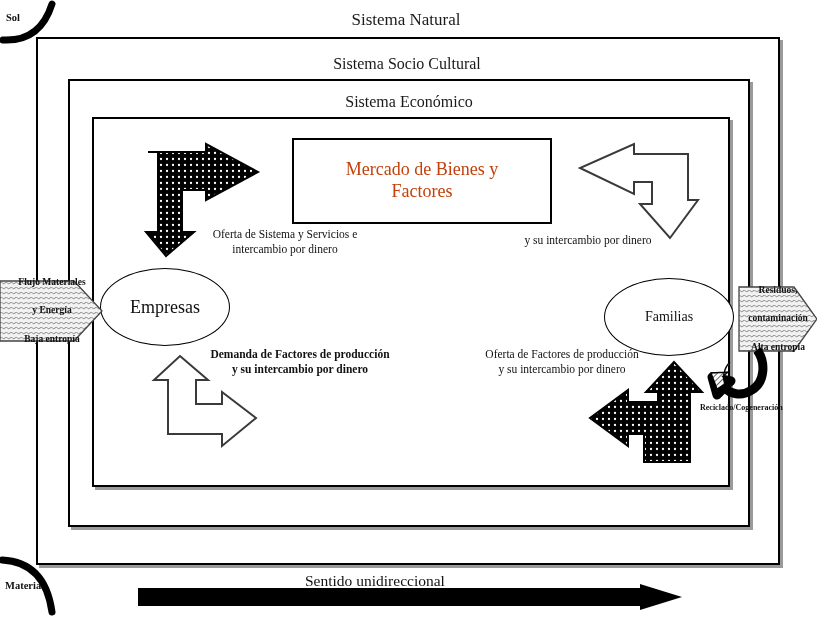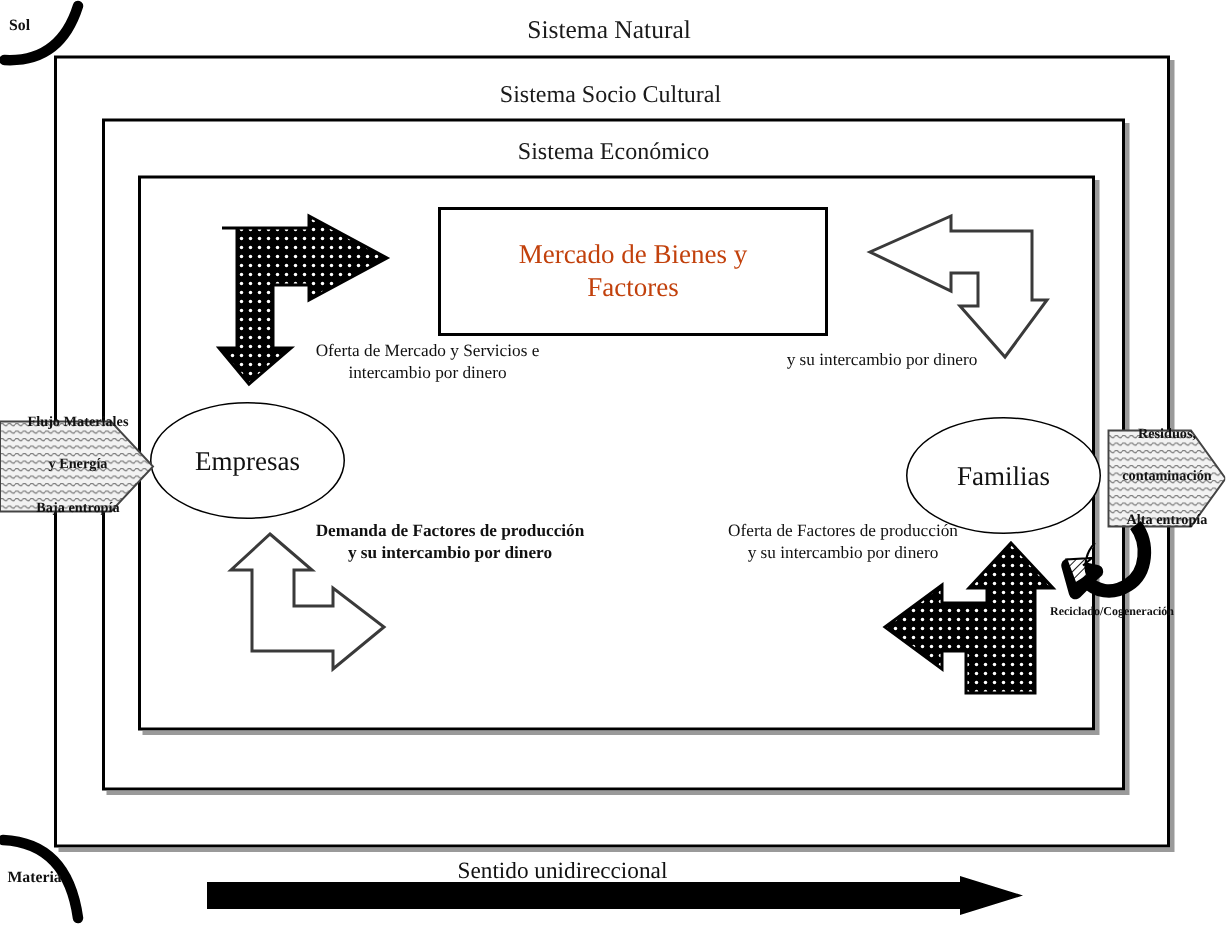--- a/index.html
+++ b/index.html
@@ -72,21 +72,21 @@
       <div>Mercado de Bienes y</div>
       <div>Factores</div>
     </div>
   </div>
 
 
   <div class="ellipse" style="left:100px;top:268px;width:128px;height:76px;font-size:18px;">
     <span>Empresas</span>
   </div>
 
-  <div class="ellipse" style="left:604px;top:278px;width:128px;height:76px;font-size:18px;">
+  <div class="ellipse" style="left:604px;top:278px;width:128px;height:76px;font-size:14px;">
     <span>Familias</span>
   </div>
 
   <svg class="arrowsvg" style="left:146px;top:144px;" width="114" height="114" viewBox="0 0 114 114">
     <defs>
       <pattern id="dotfill" width="6" height="6" patternUnits="userSpaceOnUse">
         <rect width="6" height="6" fill="#000"></rect>
         <circle cx="3" cy="3" r="1.15" fill="#ffffff"></circle>
       </pattern>
     </defs>
@@ -103,21 +103,21 @@
     <path d="M 32 2 L 60 26 L 48 26 L 48 50 L 74 50 L 74 38 L 108 64
              L 74 92 L 74 80 L 20 80 L 20 26 L 6 26 Z" fill="#ffffff" stroke="#3a3a3a" stroke-width="2" stroke-linejoin="miter"></path>
   </svg>
 
   <svg class="arrowsvg" style="left:588px;top:362px;" width="118" height="108" viewBox="0 0 118 108">
     <path d="M 86 0 L 114 30 L 102 30 L 102 100 L 56 100 L 56 72 L 40 72
              L 40 84 L 2 56 L 40 28 L 40 40 L 70 40 L 70 30 L 58 30 Z" fill="url(#dotfill)" stroke="#000" stroke-width="2" stroke-linejoin="miter"></path>
   </svg>
 
   <div class="flowtxt" style="left:190px;top:227px;width:190px;">
-    <div>Oferta de Mercado y Servicios e</div>
+    <div>Oferta de Sistema y Servicios e</div>
     <div>intercambio por dinero</div>
   </div>
 
   <div class="flowtxt" style="left:490px;top:233px;width:196px;">
     <div>y su intercambio por dinero</div>
   </div>
 
   <div class="flowtxt" style="left:196px;top:347px;width:208px;font-weight:bold;">
     <div>Demanda de Factores de producción</div>
     <div>y su intercambio por dinero</div>

